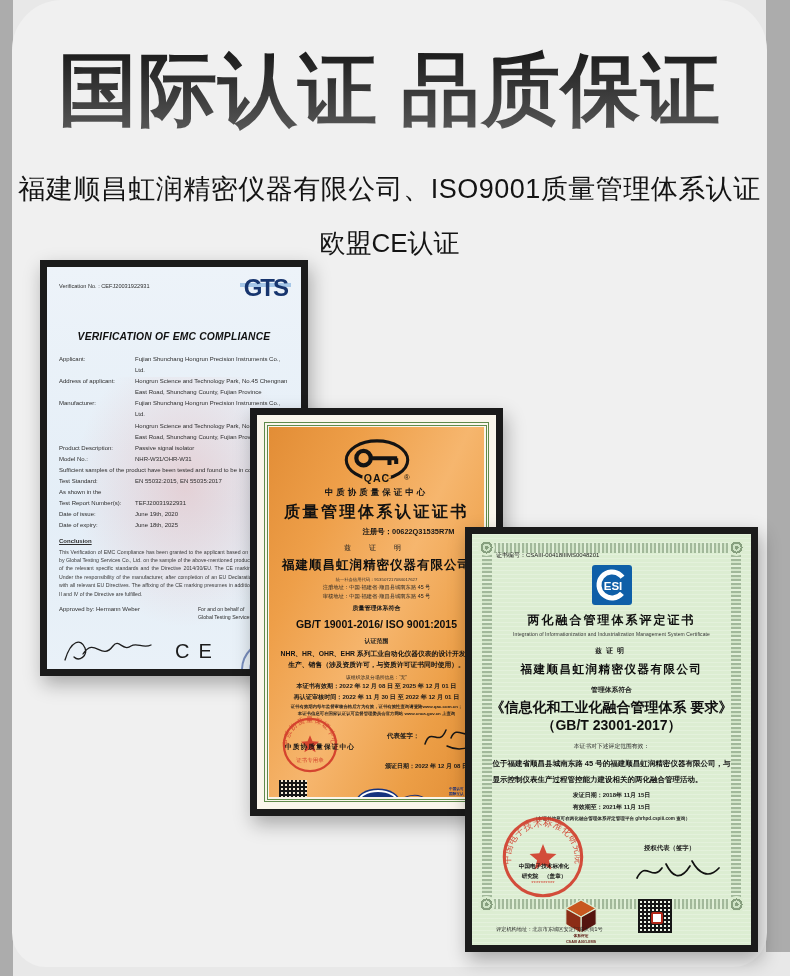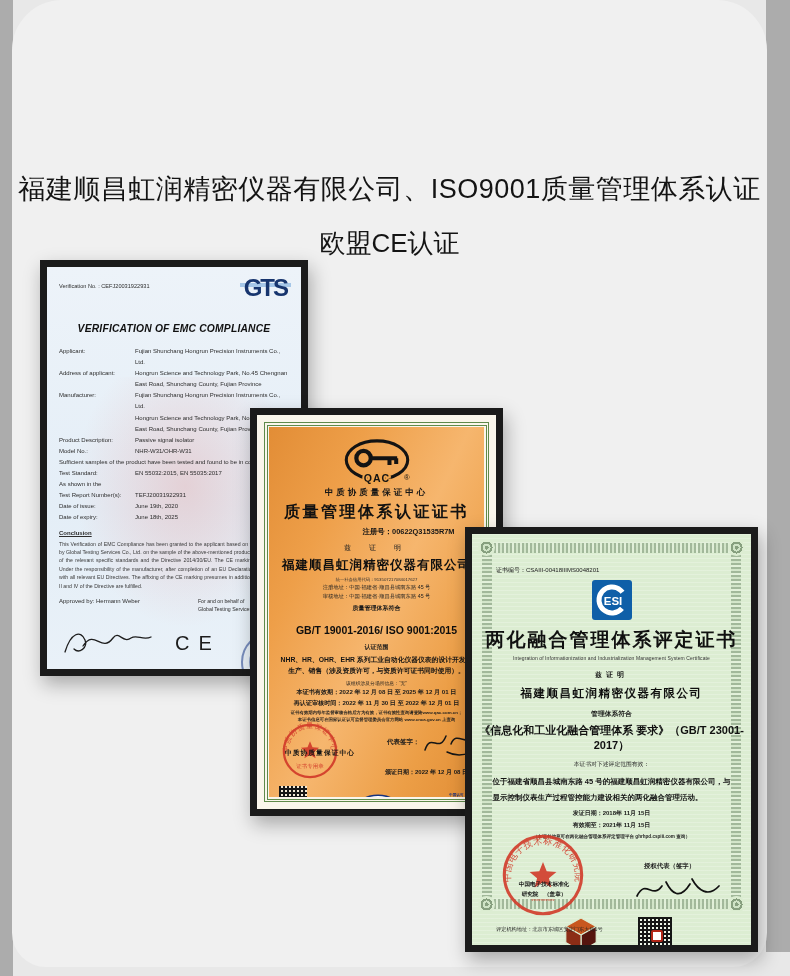--- a/index.html
+++ b/index.html
@@ -43,21 +43,21 @@
   .cert-emc::before {
     content: ""; position: absolute; left: 20px; top: 110px; width: 215px; height: 260px;
     background: radial-gradient(ellipse at 55% 42%, rgba(226,160,160,.38), rgba(226,160,160,0) 66%);
   }
   .emc-in { position: relative; padding: 10px 12px 0 12px; font-size: 6px; color: #2d2d2d; }
   .emc-top { display: flex; justify-content: space-between; align-items: flex-start; height: 30px; }
   .emc-vno { margin-top: 6px; font-size: 5.6px; }
   .gts-logo { position: relative; margin-right: 2px; }
   .gts-logo .bar { position: absolute; left: -4px; right: -4px; top: 6px; height: 4px; background: #a6c7e8; }
   .gts-logo .txt { position: relative; font-weight: 900; font-size: 24px; color: #17356e; letter-spacing: -2px; line-height: .9; }
-  .emc-title { text-align: center; font-size: 10.3px; font-weight: 700; font-style: italic; color: #101010; margin: 16px 0 12px 0; letter-spacing: .2px; }
+  .emc-title { text-align: center; font-size: 10.3px; font-weight: 700; font-style: italic; color: #101010; margin: 24px 0 12px 0; letter-spacing: .2px; }
   .erow { display: flex; line-height: 1.85; }
   .elab { width: 76px; flex: none; }
   .eval { flex: 1; }
   .emc-note { line-height: 1.85; }
   .emc-conc { margin-top: 6px; text-decoration: underline; font-weight: 700; }
   .emc-para { margin-top: 4px; font-size: 5.2px; line-height: 1.62; text-align: justify; color: #3a3a3a; }
   .emc-appr { display: flex; margin-top: 8px; }
   .emc-appr .right { margin-left: 58px; font-size: 5.2px; line-height: 1.5; }
   .emc-sigrow { position: relative; height: 44px; margin-top: 10px; }
   .emc-sig { position: absolute; left: 0; top: 2px; }
@@ -76,21 +76,21 @@
     text-align: center; padding-top: 11px; overflow: hidden;
   }
   .qac-center-name { font-size: 8.5px; font-weight: 700; letter-spacing: 3px; color: #161616; margin-top: 1px; }
   .qac-title { font-size: 16px; font-weight: 800; letter-spacing: 2.5px; color: #111; margin-top: 3px; }
   .qac-regno { font-size: 7.4px; font-weight: 700; color: #161616; margin-top: 4px; padding-left: 64px; }
   .qac-attest { font-size: 7px; letter-spacing: 8px; margin-top: 6px; color: #222; }
   .qac-company { font-size: 12.5px; font-weight: 800; letter-spacing: 1px; margin-top: 4px; color: #101010; }
   .qac-credit { font-size: 4.3px; margin-top: 3px; color: #2d2d2d; }
   .qac-addr { font-size: 5.3px; margin-top: 2px; color: #222; }
   .qac-conform { font-size: 6px; font-weight: 700; margin-top: 4px; }
-  .qac-standard { font-size: 10.5px; font-weight: 800; margin-top: 11px; color: #0e0e0e; }
+  .qac-standard { font-size: 10.5px; font-weight: 800; margin-top: 5px; color: #0e0e0e; }
   .qac-scope-label { font-size: 6px; margin-top: 7px; font-weight: 600; }
   .qac-scope { font-size: 6.8px; font-weight: 700; line-height: 1.6; margin-top: 3px; color: #141414; }
   .qac-branch { font-size: 4.8px; margin-top: 3px; }
   .qac-valid { font-size: 6.1px; font-weight: 700; margin-top: 2px; }
   .qac-note { font-size: 4.4px; font-weight: 600; margin-top: 2px; color: #1e1e1e; }
   .qac-signrow { position: relative; height: 56px; margin-top: 4px; text-align: left; }
   .qac-stamp { position: absolute; left: 12px; top: -4px; opacity: .92; }
   .qac-orgprint { position: absolute; left: 0px; top: 22px; width: 102px; text-align: center; font-size: 6.8px; letter-spacing: 1px; font-weight: 600; color: #151515; }
   .qac-signlabel { position: absolute; left: 118px; top: 12px; font-size: 6.5px; font-weight: 600; }
   .qac-sig { position: absolute; left: 150px; top: 0px; }
@@ -114,29 +114,29 @@
   }
   .g-strip { position: absolute; opacity: .8; border-radius: 5px; }
   .g-h { background: repeating-linear-gradient(90deg, #93ab8c 0 2px, #cfe3c6 2px 4px, #93ab8c 4px 6px, #e2f0da 6px 8px); height: 10px; left: 10px; right: 10px; }
   .g-top { top: 9px; } .g-bot { bottom: 36px; }
   .g-v { background: repeating-linear-gradient(0deg, #93ab8c 0 2px, #cfe3c6 2px 4px, #93ab8c 4px 6px, #e2f0da 6px 8px); width: 10px; top: 9px; bottom: 36px; }
   .g-left { left: 10px; } .g-right { right: 10px; }
   .g-dot { position: absolute; width: 17px; height: 17px; border-radius: 50%;
     background: radial-gradient(circle, #87a07f 0 2px, #cfe3c6 2px 4px, #87a07f 4px 6px, #dcedd2 6px 9px); }
   .g-tl { left: 6px; top: 5px; } .g-tr { right: 6px; top: 5px; }
   .g-bl { left: 6px; bottom: 32px; } .g-br { right: 6px; bottom: 32px; }
-  .esi-in { position: relative; padding-top: 32px; text-align: center; height: 100%; }
+  .esi-in { position: relative; padding-top: 17px; text-align: center; height: 100%; }
   .esi-no { text-align: left; margin-left: 24px; font-size: 6px; color: #202020; }
   .esi-badge { width: 40px; height: 40px; background: #0f5fa8; border-radius: 3px; margin: 5px auto 0; position: relative; }
-  .esi-title { font-size: 19px; font-weight: 800; letter-spacing: 2px; color: #101010; margin-top: 7px; }
+  .esi-title { font-size: 12px; font-weight: 800; letter-spacing: 2px; color: #101010; margin-top: 7px; }
   .esi-en { font-size: 5px; color: #333; margin-top: 2px; letter-spacing: .1px; }
   .esi-attest { font-size: 7px; font-weight: 700; letter-spacing: 4px; margin-top: 9px; }
   .esi-company { font-size: 11.5px; font-weight: 800; letter-spacing: 1.5px; margin-top: 6px; color: #0e0e0e; }
   .esi-conform { font-size: 6.8px; font-weight: 700; margin-top: 8px; }
-  .esi-standard { font-size: 11px; font-weight: 800; margin-top: 4px; color: #101010; }
+  .esi-standard { font-size: 14px; font-weight: 800; margin-top: 4px; color: #101010; }
   .esi-scope-intro { font-size: 5.8px; margin-top: 7px; color: #222; }
   .esi-scope { width: 238px; margin: 5px auto 0; text-align: justify; font-size: 7.5px; font-weight: 700; line-height: 2.15; color: #131313; }
   .esi-date { font-size: 6px; font-weight: 700; margin-top: 3px; }
   .esi-query { font-size: 4.6px; font-weight: 600; margin-top: 4px; color: #242424; }
   .esi-stamprow { position: relative; height: 76px; margin-top: 1px; text-align: left; }
   .esi-stamp { position: absolute; left: 28px; top: -8px; opacity: .9; }
   .esi-orgprint { position: absolute; left: 8px; top: 40px; width: 128px; text-align: center; font-size: 5.6px; font-weight: 600; color: #141414; line-height: 1.7; }
   .esi-signlabel { position: absolute; left: 172px; top: 22px; font-size: 6.4px; font-weight: 700; }
   .esi-sig { position: absolute; left: 160px; top: 34px; }
   .esi-logorow { position: relative; height: 46px; text-align: left; }
@@ -149,20 +149,21 @@
   .esi-address { position: absolute; left: 24px; bottom: 12px; font-size: 5.2px; color: #1f1f1f; }
   svg { display: block; }
 </style>
 </head>
 <body>
 
 <div class="side-strip left"></div>
 <div class="side-strip right"></div>
 
 <div class="card">
+  <h1 class="heading">国际认证 品质保证</h1>
   <div class="sub sub1">福建顺昌虹润精密仪器有限公司、ISO9001质量管理体系认证</div>
   <div class="sub sub2">欧盟CE认证</div>
 </div>
 
 <div class="cert cert-emc">
   <div class="emc-in">
     <div class="emc-top">
       <div class="emc-vno">Verification No. :   CEFJ20031922931</div>
       <div class="gts-logo">
         <div class="bar"></div>

